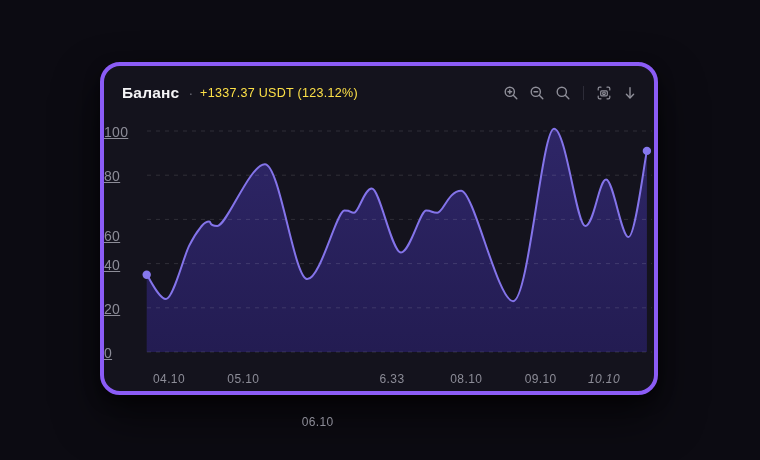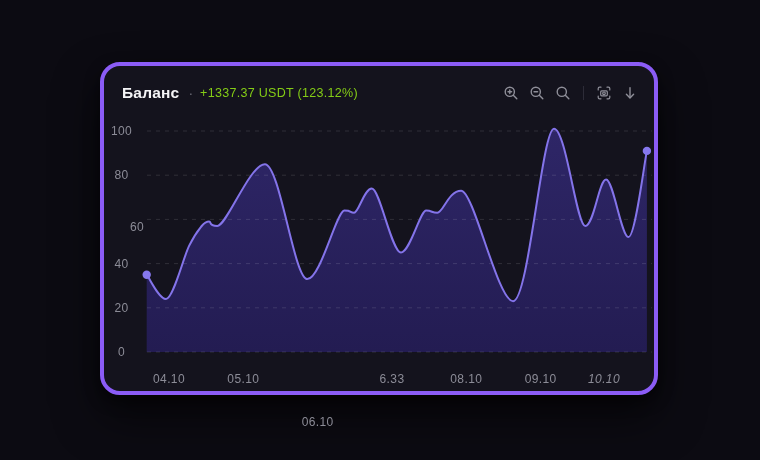--- a/index.html
+++ b/index.html
@@ -12,35 +12,35 @@
     background:#14131d; border:4px solid #8b5cf6; border-radius:20px;
     box-shadow:0 22px 45px rgba(0,0,0,0.55), 0 6px 16px rgba(0,0,0,0.45);
   }
 
   .card-header {
     position:absolute; left:18px; right:12px; top:13px; height:28px;
     display:flex; align-items:center;
   }
   .card-title { color:#f4f4f6; font-size:15.5px; font-weight:700; letter-spacing:0.2px; }
   .title-sep  { color:#6b6b76; font-size:14px; margin:0 7px 0 9px; }
-  .card-change { color:#84cc16; font-size:12.5px; letter-spacing:0.3px; }
+  .card-change { color:#fde047; font-size:12.5px; letter-spacing:0.3px; }
 
   .toolbar { margin-left:auto; display:flex; align-items:center; gap:2px; }
   .icon-btn {
     width:24px; height:24px; display:flex; align-items:center; justify-content:center;
     background:none; border:none; padding:0; cursor:pointer; color:#8f8f99; border-radius:6px;
   }
   .icon-btn svg { display:block; }
   .toolbar-divider { width:1px; height:14px; background:#2d2c38; margin:0 6px; }
 
   .chart-wrap { position:absolute; left:0; top:0; width:558px; height:333px; }
   .chart-svg  { position:absolute; left:0; top:0; }
 
   .tick { position:absolute; color:#8c8c97; }
-  .y-tick { width:35px; text-align:center; font-size:12px; letter-spacing:0.3px; }
+  .y-tick { width:35px; text-align:left; font-size:14px; letter-spacing:0.3px;text-decoration:underline; }
   .x-tick { width:74px; text-align:center; font-size:12px; letter-spacing:0.4px; }
 </style>
 </head>
 <body>
 
 <div class="stage">
   <div class="card">
 
     <div class="card-header">
       <span class="card-title">Баланс</span>
@@ -121,21 +121,21 @@
         <path id="line-path" d="M42.7 208.7 C45.9 212.7 55.0 233.0 62.0 233.0 C69.1 233.0 79.1 192.1 85.1 179.9 C91.0 167.8 94.4 164.1 97.7 160.0 C101.1 156.0 102.5 155.6 105.1 155.6 C107.7 155.6 104.0 160.0 113.3 160.0 C122.6 160.0 145.9 98.2 160.9 98.2 C175.9 98.2 190.0 213.1 203.3 213.1 C216.5 213.1 232.6 144.6 240.4 144.6 C248.2 144.6 245.5 146.8 250.1 146.8 C254.7 146.8 260.1 122.5 267.9 122.5 C275.7 122.5 287.9 186.6 296.9 186.6 C306.0 186.6 316.1 144.6 322.2 144.6 C328.3 144.6 327.5 146.8 333.3 146.8 C339.2 146.8 344.5 124.7 357.1 124.7 C369.8 124.7 393.7 235.2 409.1 235.2 C424.6 235.2 438.0 62.8 450.0 62.8 C462.0 62.8 472.6 160.0 481.2 160.0 C489.9 160.0 494.9 113.6 502.1 113.6 C509.2 113.6 517.5 171.1 524.4 171.1 C531.2 171.1 539.8 99.3 542.9 84.9" fill="none" stroke="#8474ea" stroke-width="2" stroke-linecap="round" stroke-linejoin="round"></path>
         <g id="dots-g">
             <circle cx="42.7" cy="208.7" r="4.2" fill="#8678ee"></circle>
             <circle cx="542.9" cy="84.9" r="4.2" fill="#8678ee"></circle>
           </g>
       </svg>
       <div id="y-labels">
           <div class="tick y-tick" style="left: 0px; top: 279px;">0</div>
           <div class="tick y-tick" style="left: 0px; top: 234.8px;">20</div>
           <div class="tick y-tick" style="left: 0px; top: 190.6px;">40</div>
-          <div class="tick y-tick" style="left: 0px; top: 154px; padding-left: 26px;">60</div>
+          <div class="tick y-tick" style="left: 0px; top: 162px;">60</div>
           <div class="tick y-tick" style="left: 0px; top: 102.2px;">80</div>
           <div class="tick y-tick" style="left: 0px; top: 58px;">100</div>
         </div>
       <div id="x-labels">
           <div class="tick x-tick" style="left: 28px; top: 306px;">04.10</div>
           <div class="tick x-tick" style="left: 102.33px; top: 306px;">05.10</div>
           <div class="tick x-tick" style="left: 176.66px; top: 306px; margin-top: 43px;">06.10</div>
           <div class="tick x-tick" style="left: 250.99px; top: 306px;">6.33</div>
           <div class="tick x-tick" style="left: 325.32px; top: 306px;">08.10</div>
           <div class="tick x-tick" style="left: 399.65px; top: 306px;">09.10</div>

